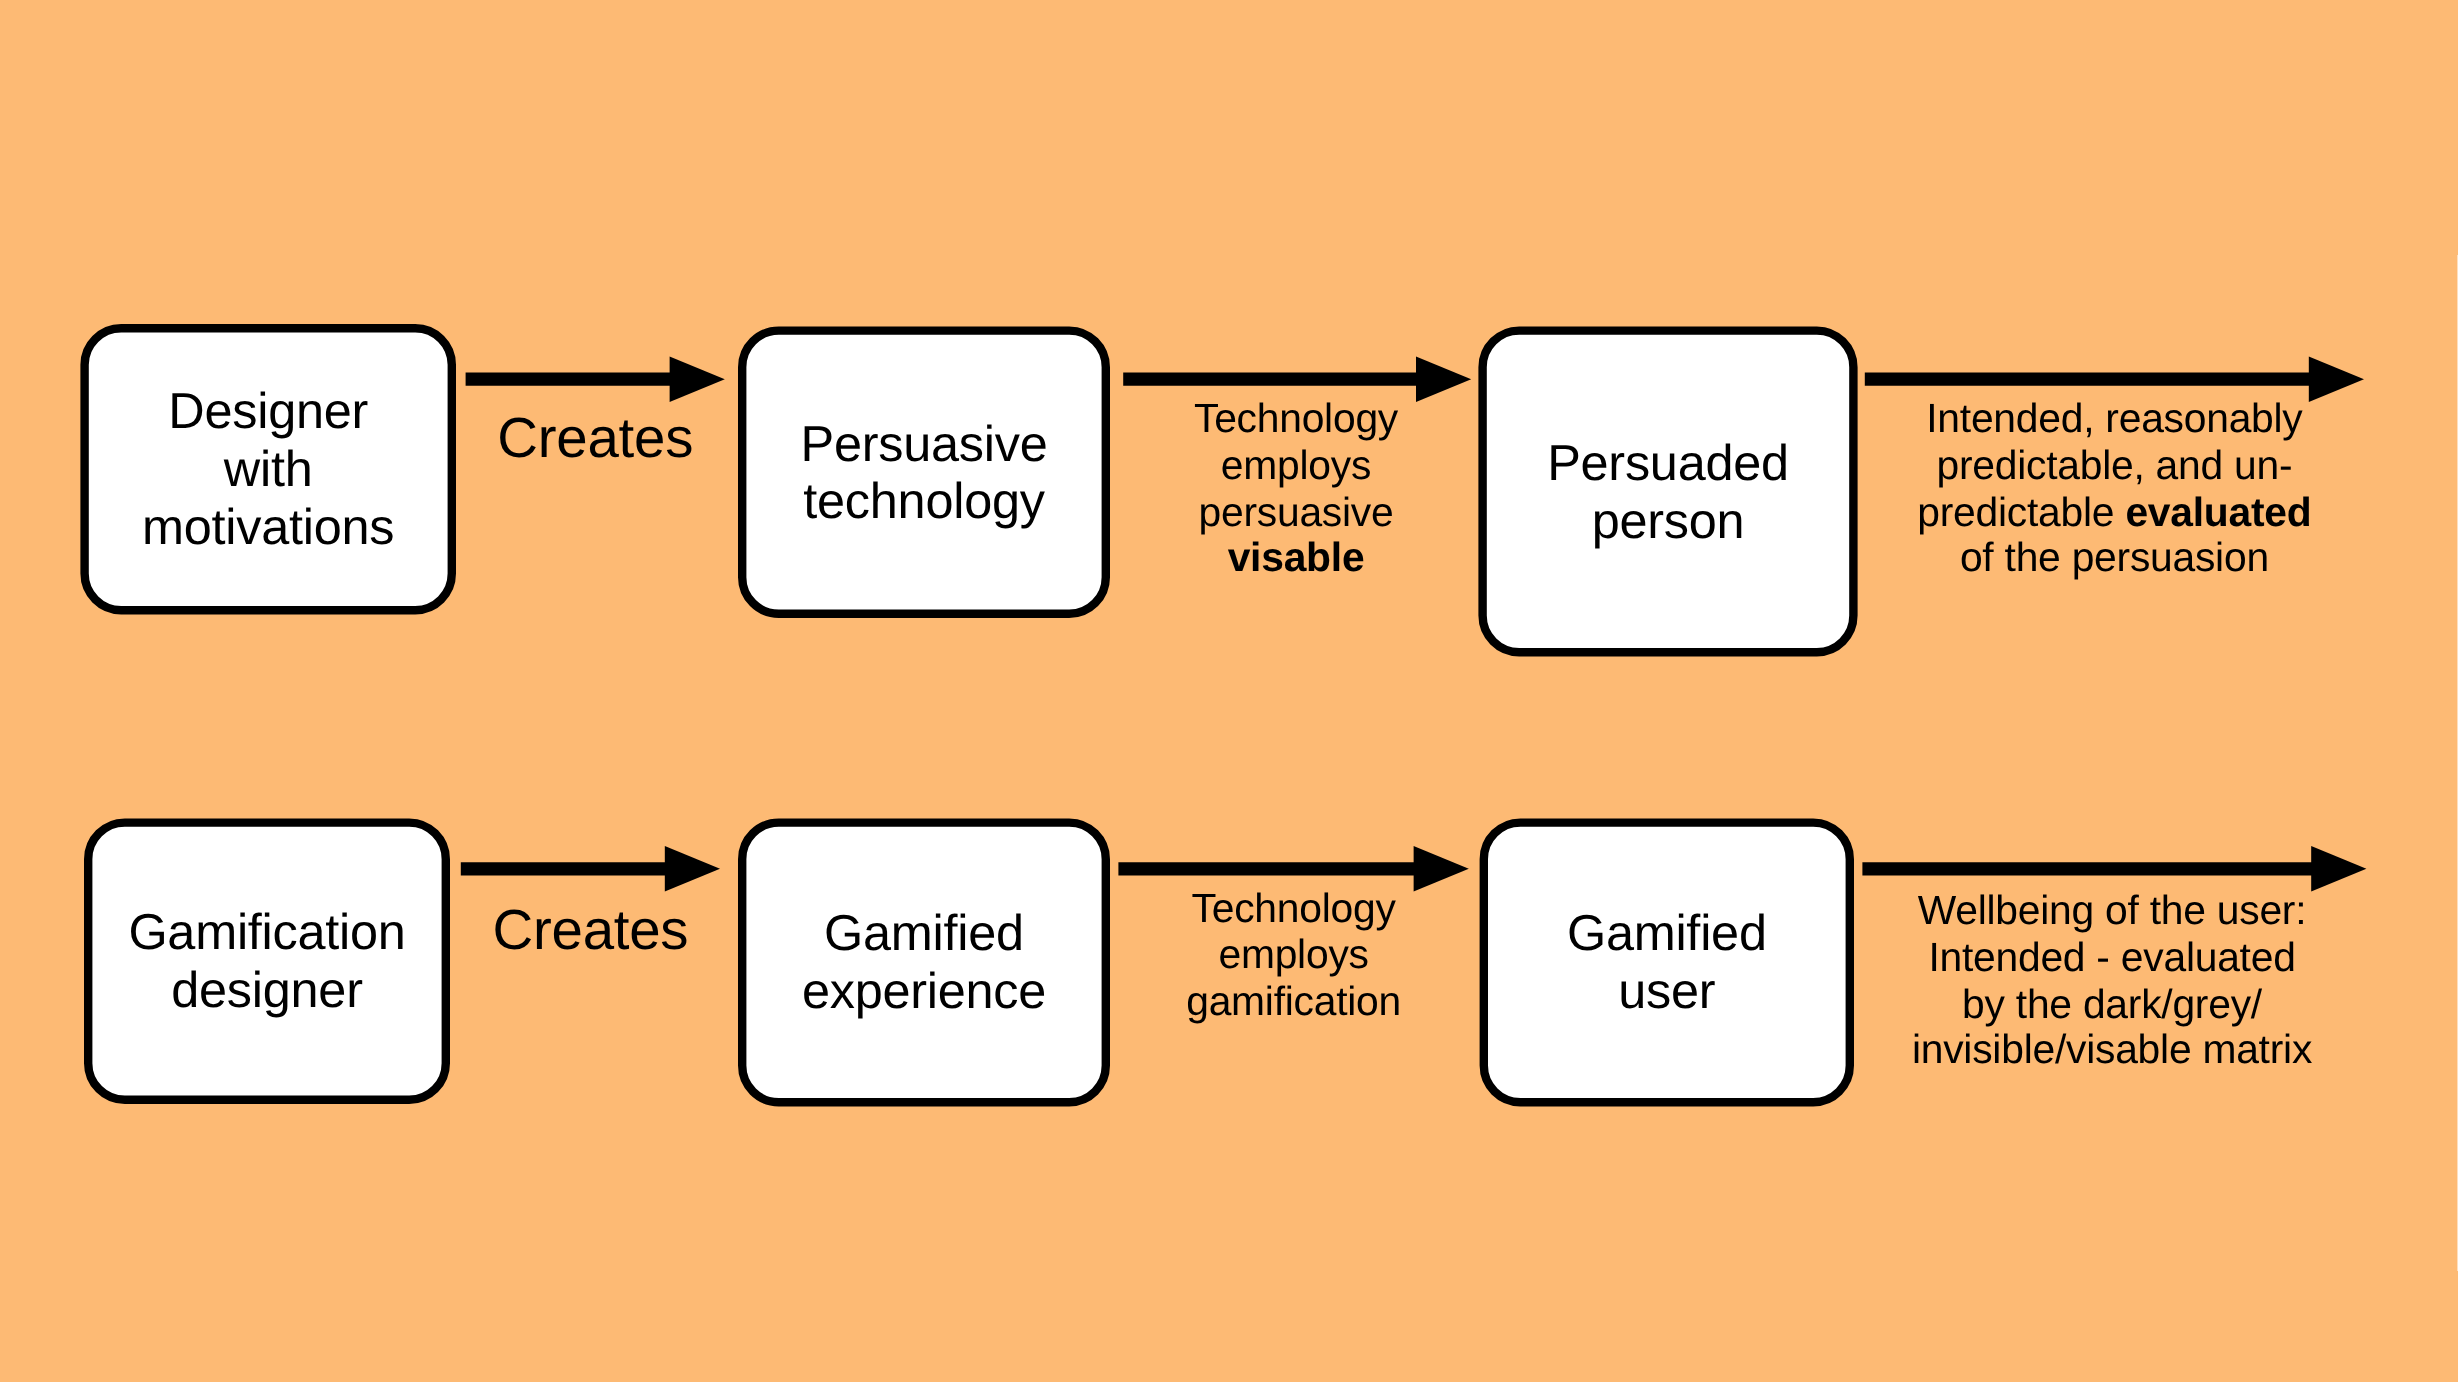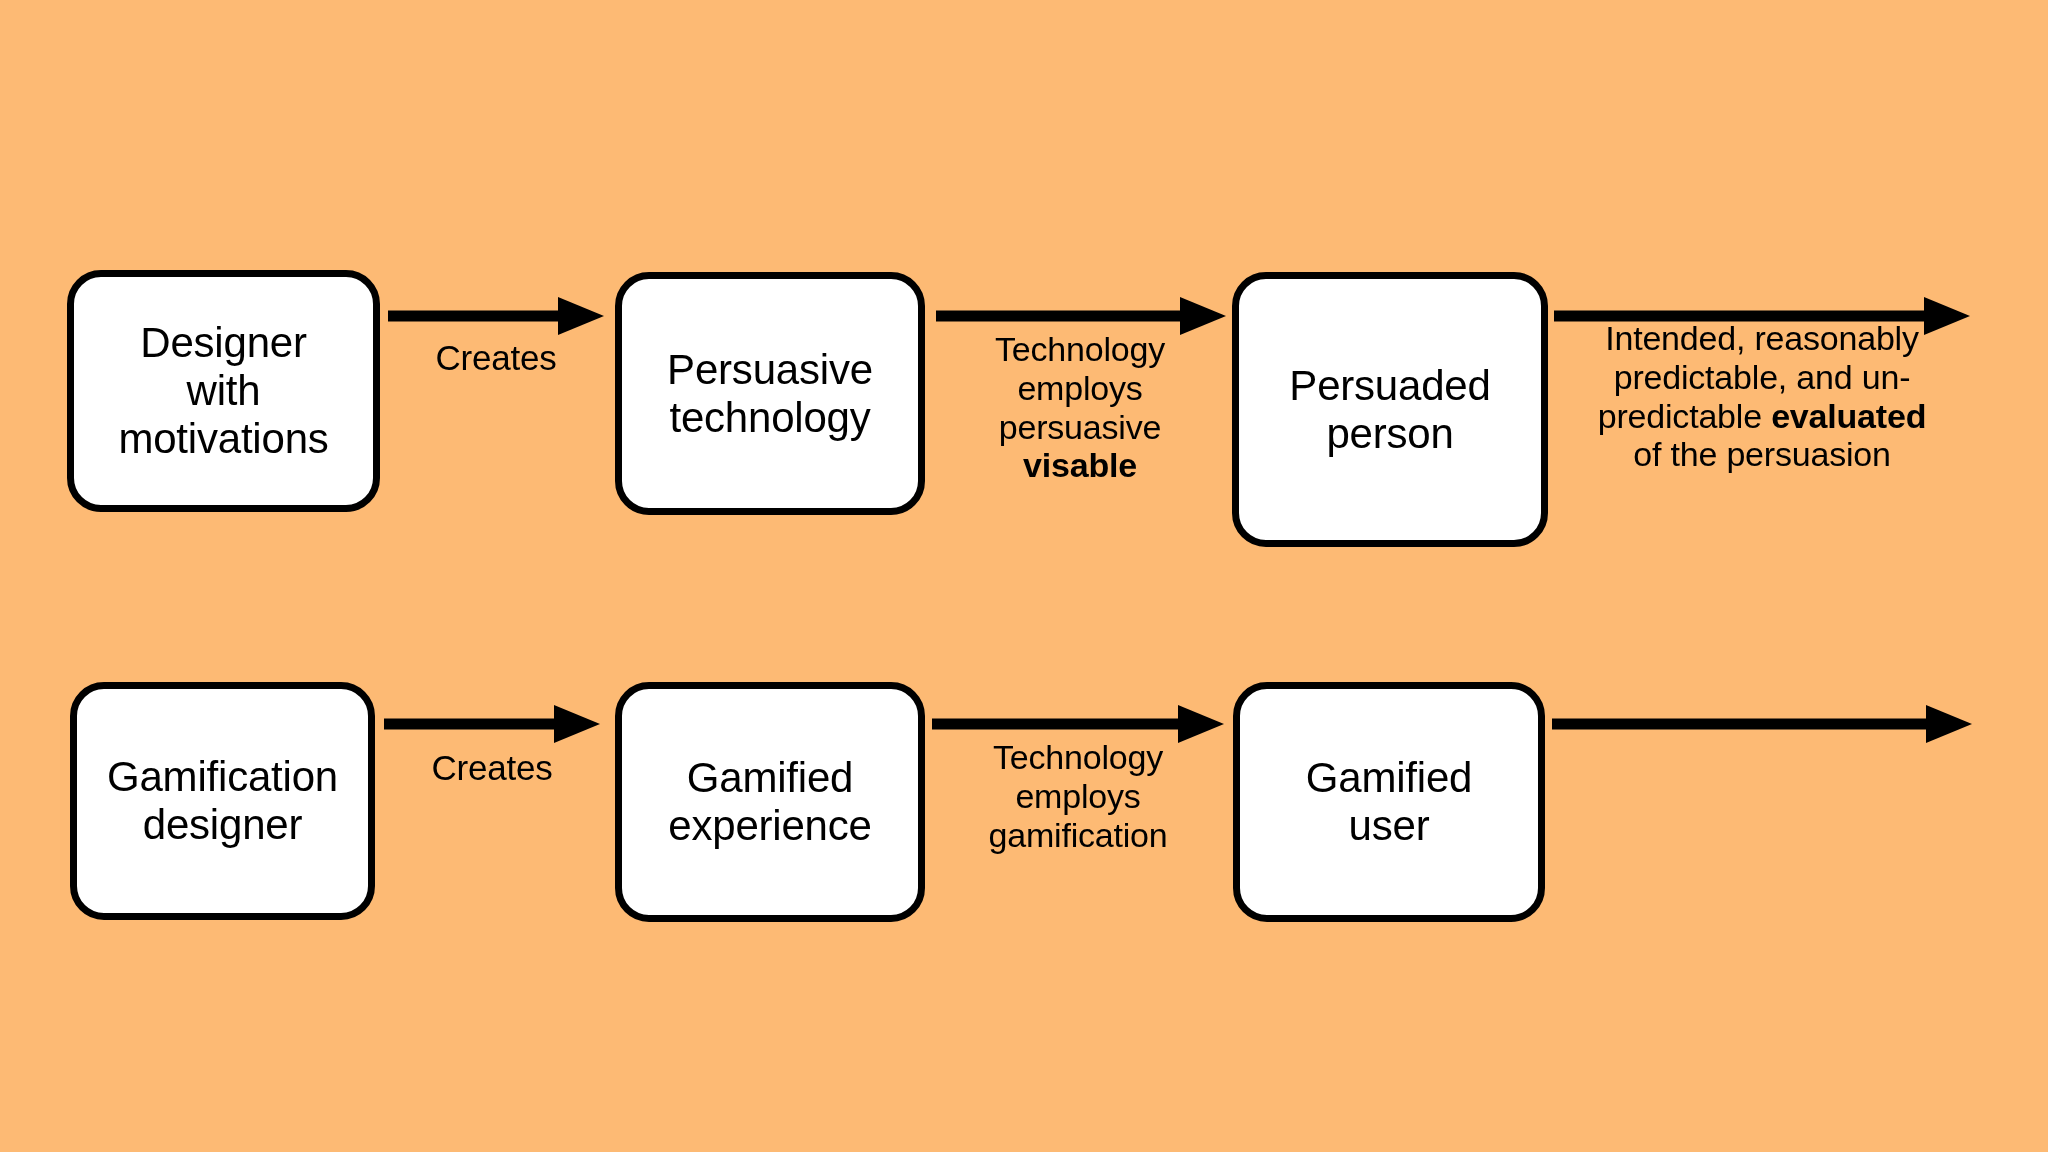--- a/index.html
+++ b/index.html
@@ -41,21 +41,21 @@
     position: absolute;
     height: 40px;
     display: block;
   }
   .arrow svg { display: block; overflow: visible; }
 
   
   .edge-label {
     position: absolute;
     text-align: center;
-    font-size: 35px;
+    font-size: 47px;
     line-height: 1.14;
     letter-spacing: -0.2px;
     white-space: pre-line;
   }
   .edge-label.small {
     font-size: 34px;
     line-height: 1.14;
   }
   .edge-label b { font-weight: bold; }
 
@@ -70,21 +70,21 @@
 
   .a1 { left: 388px;  top: 296px; width: 216px; }
   .a2 { left: 936px;  top: 296px; width: 290px; }
   .a3 { left: 1554px; top: 296px; width: 416px; }
   .a4 { left: 384px;  top: 704px; width: 216px; }
   .a5 { left: 932px;  top: 704px; width: 292px; }
   .a6 { left: 1552px; top: 704px; width: 420px; }
 
   .l1 { left: 388px;  top: 338px; width: 216px; }
   .l2 { left: 930px;  top: 330px; width: 300px; }
-  .l3 { left: 1552px; top: 319px; width: 420px; }
+  .l3 { left: 1552px; top: 330px; width: 420px; }
   .l4 { left: 384px;  top: 748px; width: 216px; }
   .l5 { left: 928px;  top: 738px; width: 300px; }
   .l6 { left: 1548px; top: 740px; width: 424px; }
 </style>
 </head>
 <body>
 
 <div id="canvas">
 
   <div class="node n1">Designer
@@ -153,14 +153,18 @@
 
   <div class="node n6">Gamified
 user</div>
 
   <div class="arrow a6">
     <svg width="420" height="40" viewBox="0 0 420 40" aria-hidden="true">
       <line x1="0" y1="20" x2="382" y2="20" stroke="#000" stroke-width="11"></line>
       <polygon points="374,1 420,20 374,39" fill="#000"></polygon>
     </svg>
   </div>
+  <div class="edge-label l6 small">Wellbeing of the user:
+Intended - evaluated
+by the dark/grey/
+invisible/visable matrix</div>
 
 </div>
 
 </body></html>

